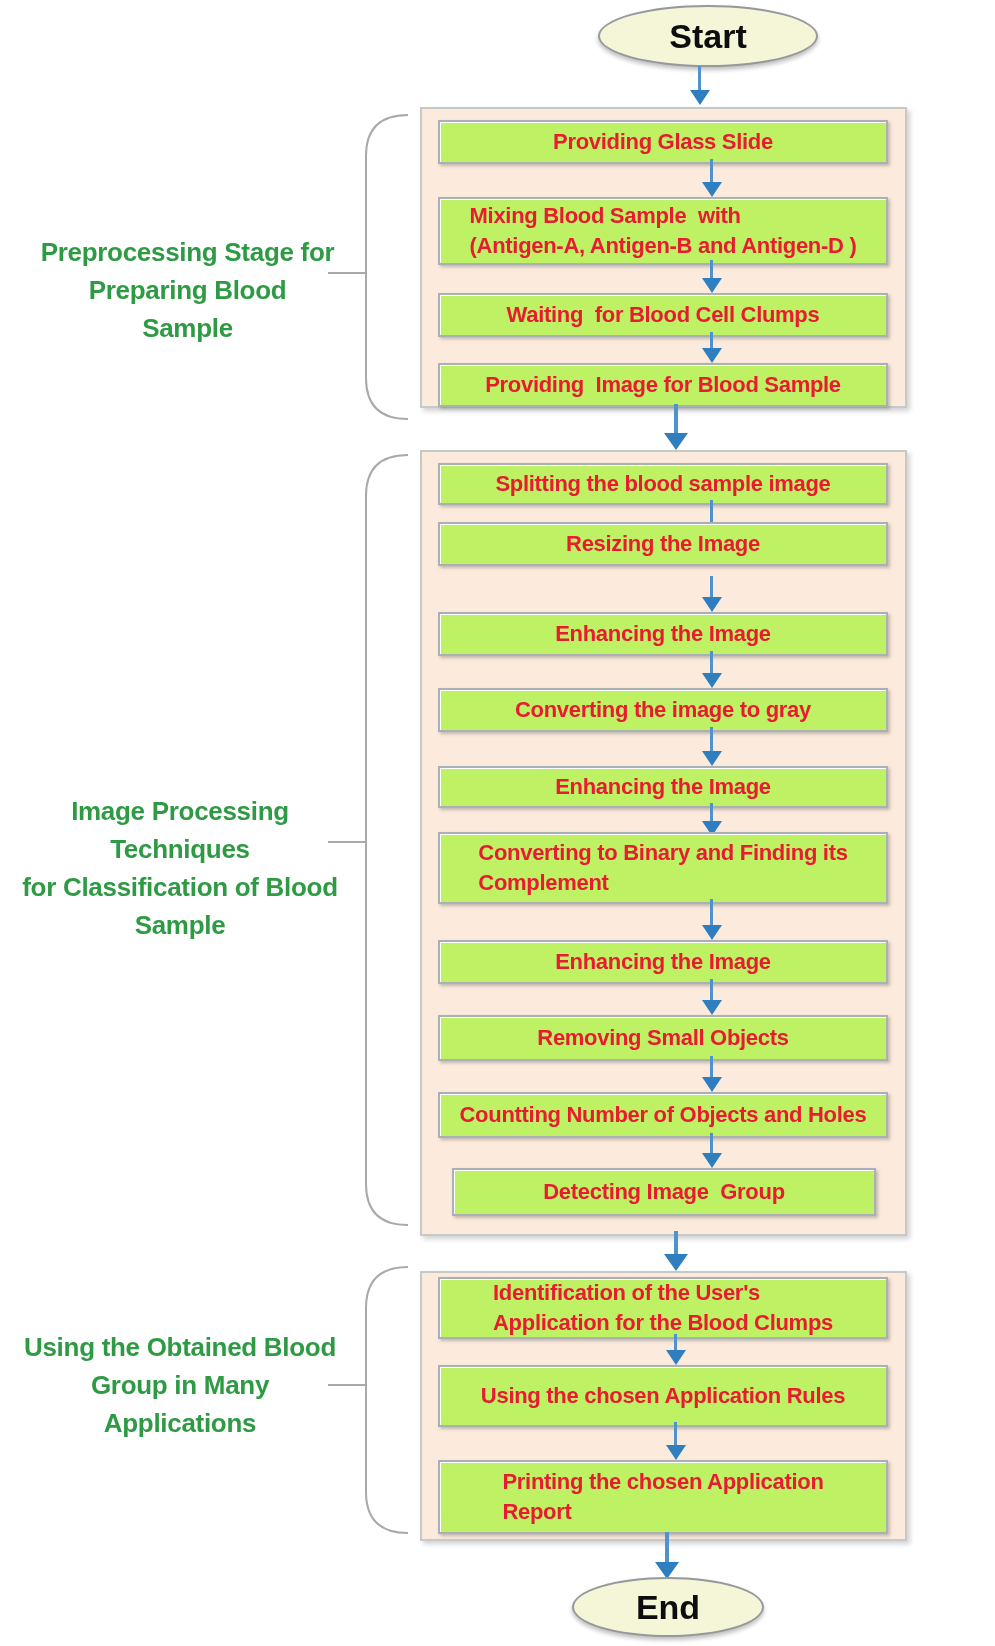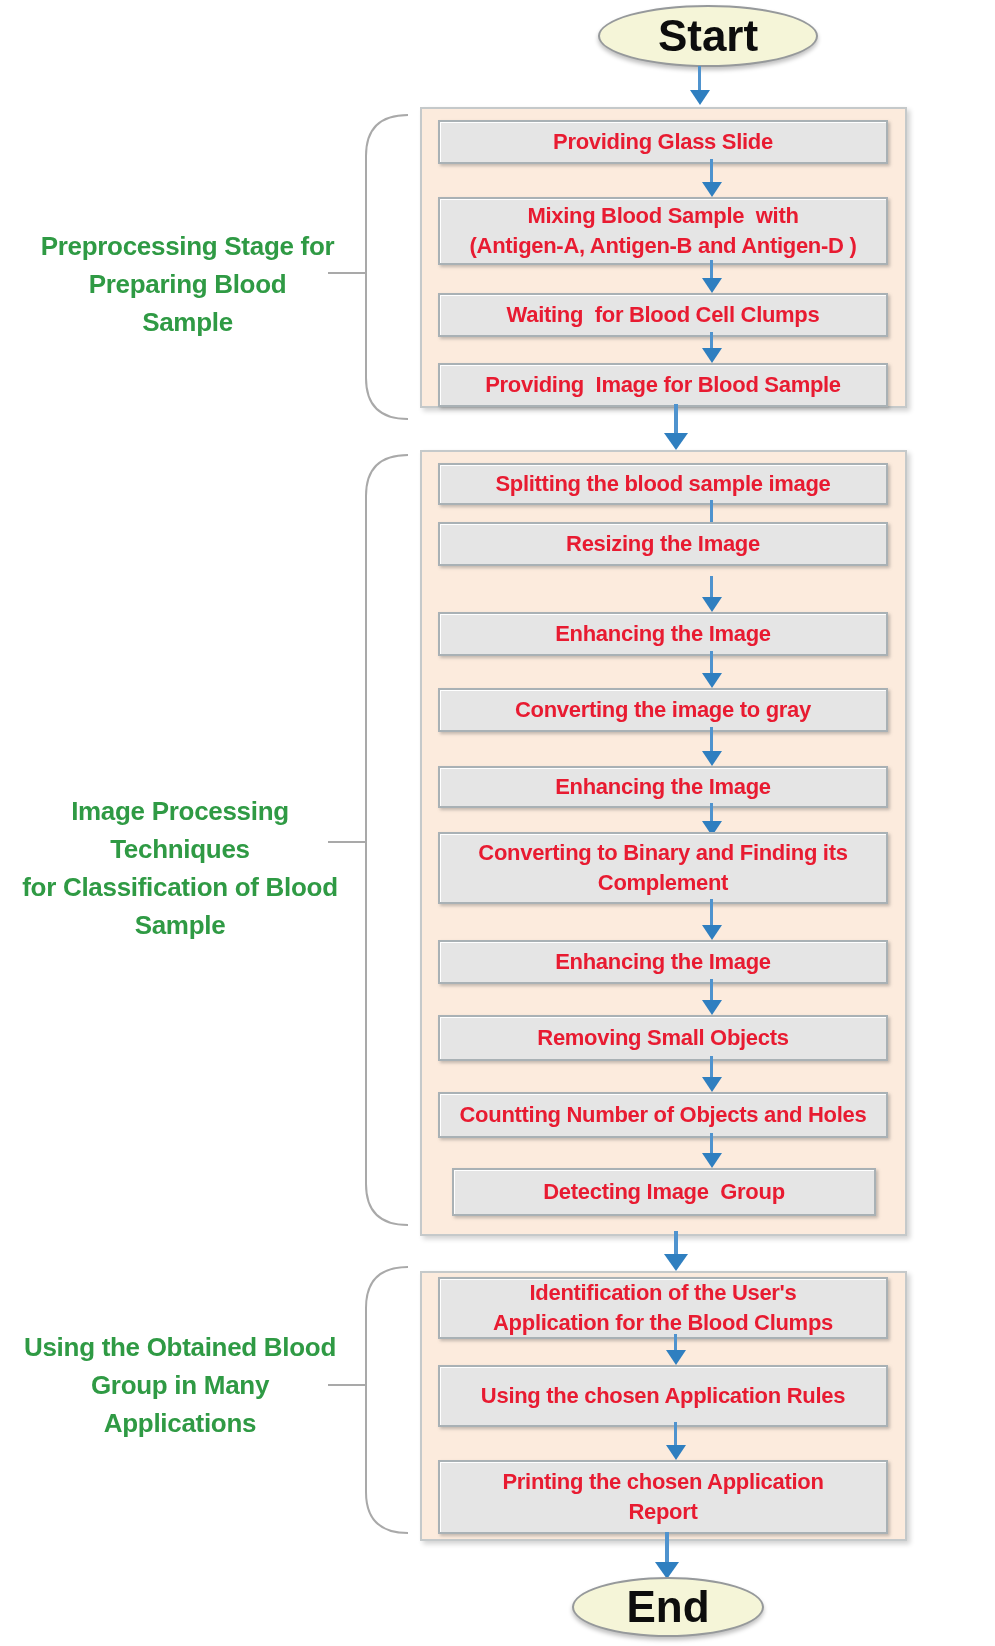--- a/index.html
+++ b/index.html
@@ -5,36 +5,36 @@
   html,body{margin:0;padding:0;}
   body{
     width:995px;height:1646px;position:relative;background:#ffffff;
     font-family:"Liberation Sans", sans-serif;overflow:hidden;
   }
   
   .terminal{
     position:absolute;border-radius:50%;
     background:#f5f5d8;border:2px solid #96999b;
     display:flex;align-items:center;justify-content:center;
-    font-size:44px;font-weight:bold;color:#0d0d0d;
+    font-size:34px;font-weight:bold;color:#0d0d0d;
     box-shadow:0 3px 4px rgba(0,0,0,.25);
   }
   
   .container{
     position:absolute;left:420px;width:483px;
     background:#fcebdd;border:2px solid #c5c9ca;
     box-shadow:3px 3px 5px rgba(0,0,0,.18);
   }
   
   .pbox{
     position:absolute;left:438px;width:446px;
-    background:#e5e5e5;border:2px solid #a9b1b5;
+    background:#bef264;border:2px solid #a9b1b5;
     box-shadow:2px 2px 3px rgba(90,90,90,.35), inset 1px 1px 0 #ffffff;
     display:flex;align-items:center;justify-content:center;
-    text-align:center;white-space:pre-wrap;
+    white-space:pre-wrap;
     color:#e81b31;font-weight:bold;font-size:22px;line-height:30px;
     letter-spacing:-0.3px;
   }
   
   .glabel{
     position:absolute;text-align:center;white-space:pre-wrap;
     color:#2f9a44;font-weight:bold;font-size:26px;line-height:38px;
     letter-spacing:-0.3px;
   }
   
@@ -67,21 +67,21 @@
 
 <div class="pbox" style="top:197px;height:64px">Mixing Blood Sample  with
 (Antigen-A, Antigen-B and Antigen-D )</div>
 <div class="arrow" style="left:710px;top:260px;height:18px"></div>
 
 <div class="pbox" style="top:293px;height:40px">Waiting  for Blood Cell Clumps</div>
 <div class="arrow" style="left:710px;top:332px;height:16px"></div>
 
 <div class="pbox" style="top:363px;height:40px">Providing  Image for Blood Sample</div>
 
-<div class="glabel" style="top:227px;left:10px;width:355px">Preprocessing Stage for
+<div class="glabel" style="top:233px;left:10px;width:355px">Preprocessing Stage for
 Preparing Blood
 Sample</div>
 
 <svg class="brace" style="left:326px;top:112px" width="84" height="310" viewBox="0 0 84 310">
   <path d="M82,3 Q40,3 40,44 L40,266 Q40,307 82,307"></path>
   <path d="M2,161 H40"></path>
 </svg>
 
 <div class="arrow lg" style="left:674px;top:404px;height:29px"></div>
 

